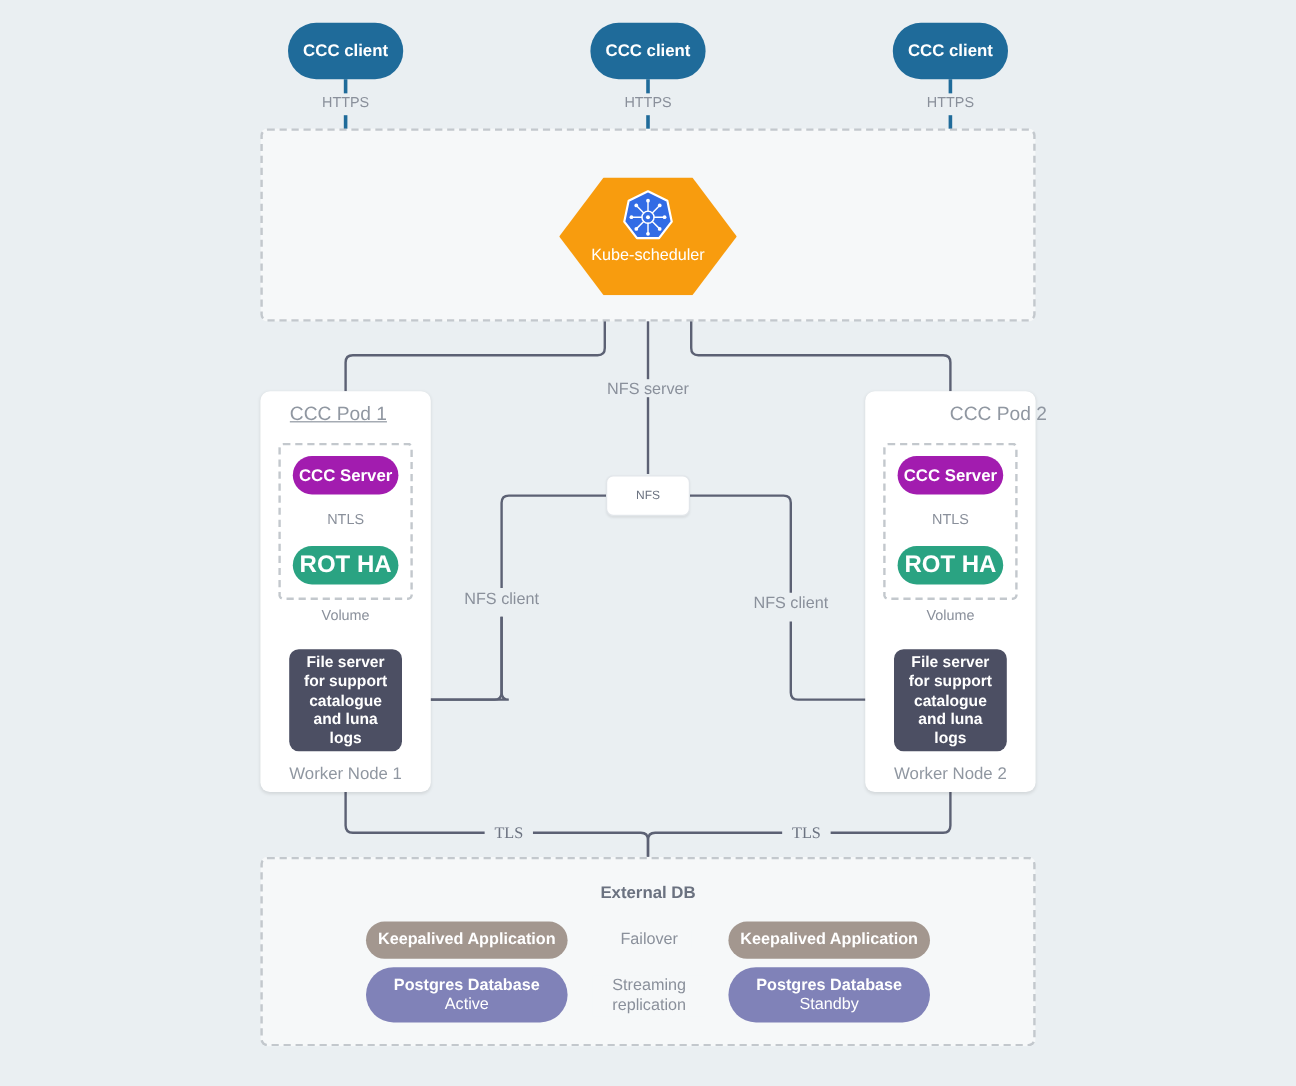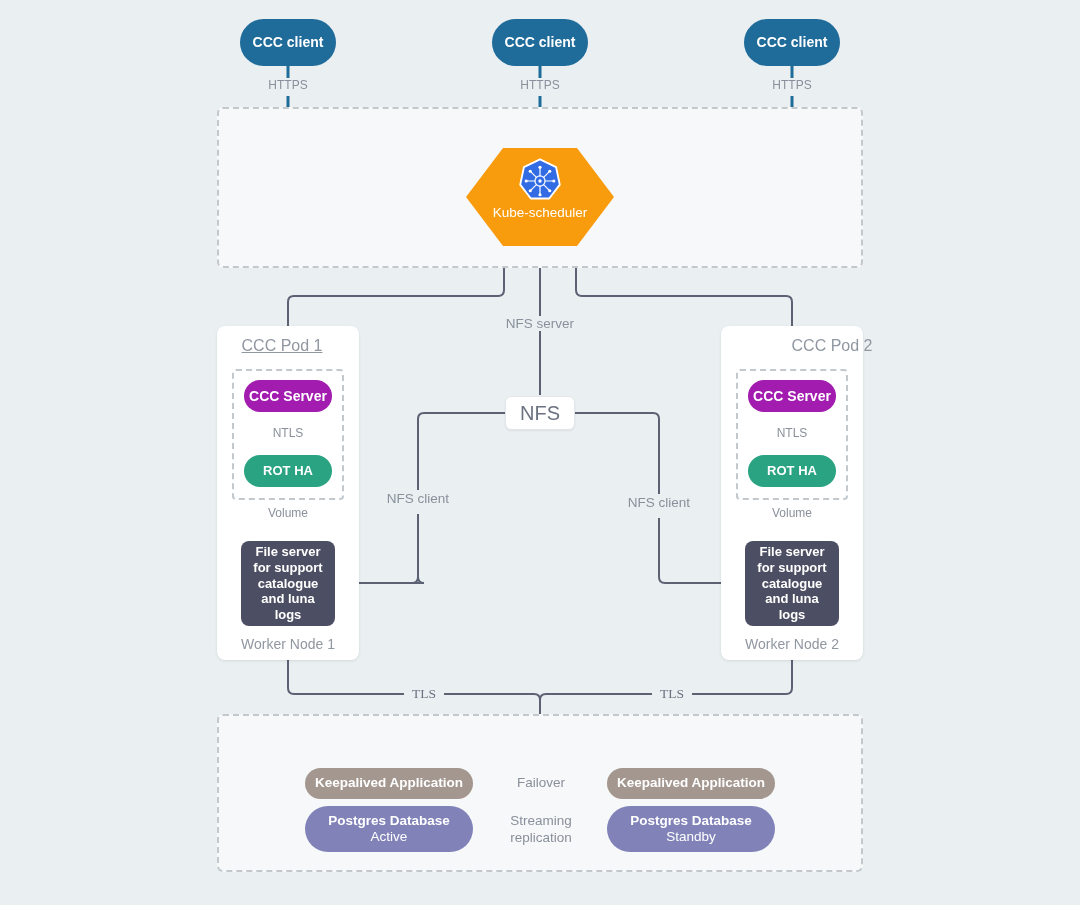--- a/index.html
+++ b/index.html
@@ -15,21 +15,21 @@
 
   .node{position:absolute;box-sizing:border-box;}
 
   
   .pill{
     border-radius:999px;display:flex;align-items:center;justify-content:center;
     color:#ffffff;text-align:center;line-height:1.2;
   }
   .client-pill{background:#1f6b9a;font-size:14px;font-weight:bold;}
   .ccc-server{background:#a21caf;font-size:14px;font-weight:bold;}
-  .rot-ha{background:#2aa382;font-size:13px;font-weight:bold;}
+  .rot-ha{background:#2aa382;font-size:20px;font-weight:bold;}
   .keepalived{background:#a3978f;font-size:13.5px;font-weight:bold;}
   .postgres{background:#8082b8;font-size:13.5px;font-weight:bold;}
   .postgres .sub{font-weight:normal;display:block;}
 
   
   .dashed-box{
     border:2px dashed #c3c8cd;border-radius:6px;background:#f6f8f9;
   }
   .dashed-inner{
     border:2px dashed #c3c8cd;border-radius:4px;background:transparent;
@@ -58,21 +58,21 @@
   }
   .wire-lbl.on-white{background:#ffffff;}
   .wire-lbl.on-dashed{background:#f6f8f9;}
   .wire-lbl.big{font-size:13.5px;}
   .wire-lbl.tls{font-size:13.5px;font-family:"Liberation Serif",serif;color:#6b7280;}
 
   
   .nfs-box{
     background:#ffffff;border:1px solid #e2e6ea;border-radius:6px;
     display:flex;align-items:center;justify-content:center;
-    color:#6b7280;font-size:20px;
+    color:#6b7280;font-size:10px;
     box-shadow:0 1px 2px rgba(0,0,0,0.07);
   }
 
   
   .fileserver{
     background:#4c4f63;border-radius:8px;color:#fff;
     display:flex;align-items:center;justify-content:center;text-align:center;
     font-size:13px;font-weight:bold;line-height:1.22;padding:4px 6px;
     box-sizing:border-box;
   }
@@ -233,20 +233,21 @@
 
   <div class="node fileserver" style="left:745px;top:541px;width:94px;height:85px;">
     <span>File server for support catalogue and luna logs</span>
   </div>
   <div class="node-foot" style="left:721px;top:636px;width:142px;">Worker Node 2</div>
 
   <div class="wire-lbl tls" style="left:404px;top:686px;width:40px;">TLS</div>
   <div class="wire-lbl tls" style="left:652px;top:686px;width:40px;">TLS</div>
 
   <div class="node dashed-box" style="left:217px;top:714px;width:646px;height:158px;"></div>
+  <div class="title-lbl" style="left:217px;top:735px;width:646px;">External DB</div>
 
   <div class="node pill keepalived" style="left:305px;top:768px;width:168px;height:31px;">
     <span>Keepalived Application</span>
   </div>
   <div class="wire-lbl on-dashed big" style="left:506px;top:775px;width:70px;">Failover</div>
   <div class="node pill keepalived" style="left:607px;top:768px;width:168px;height:31px;">
     <span>Keepalived Application</span>
   </div>
 
   <div class="node pill postgres" style="left:305px;top:806px;width:168px;height:46px;flex-direction:column;">

